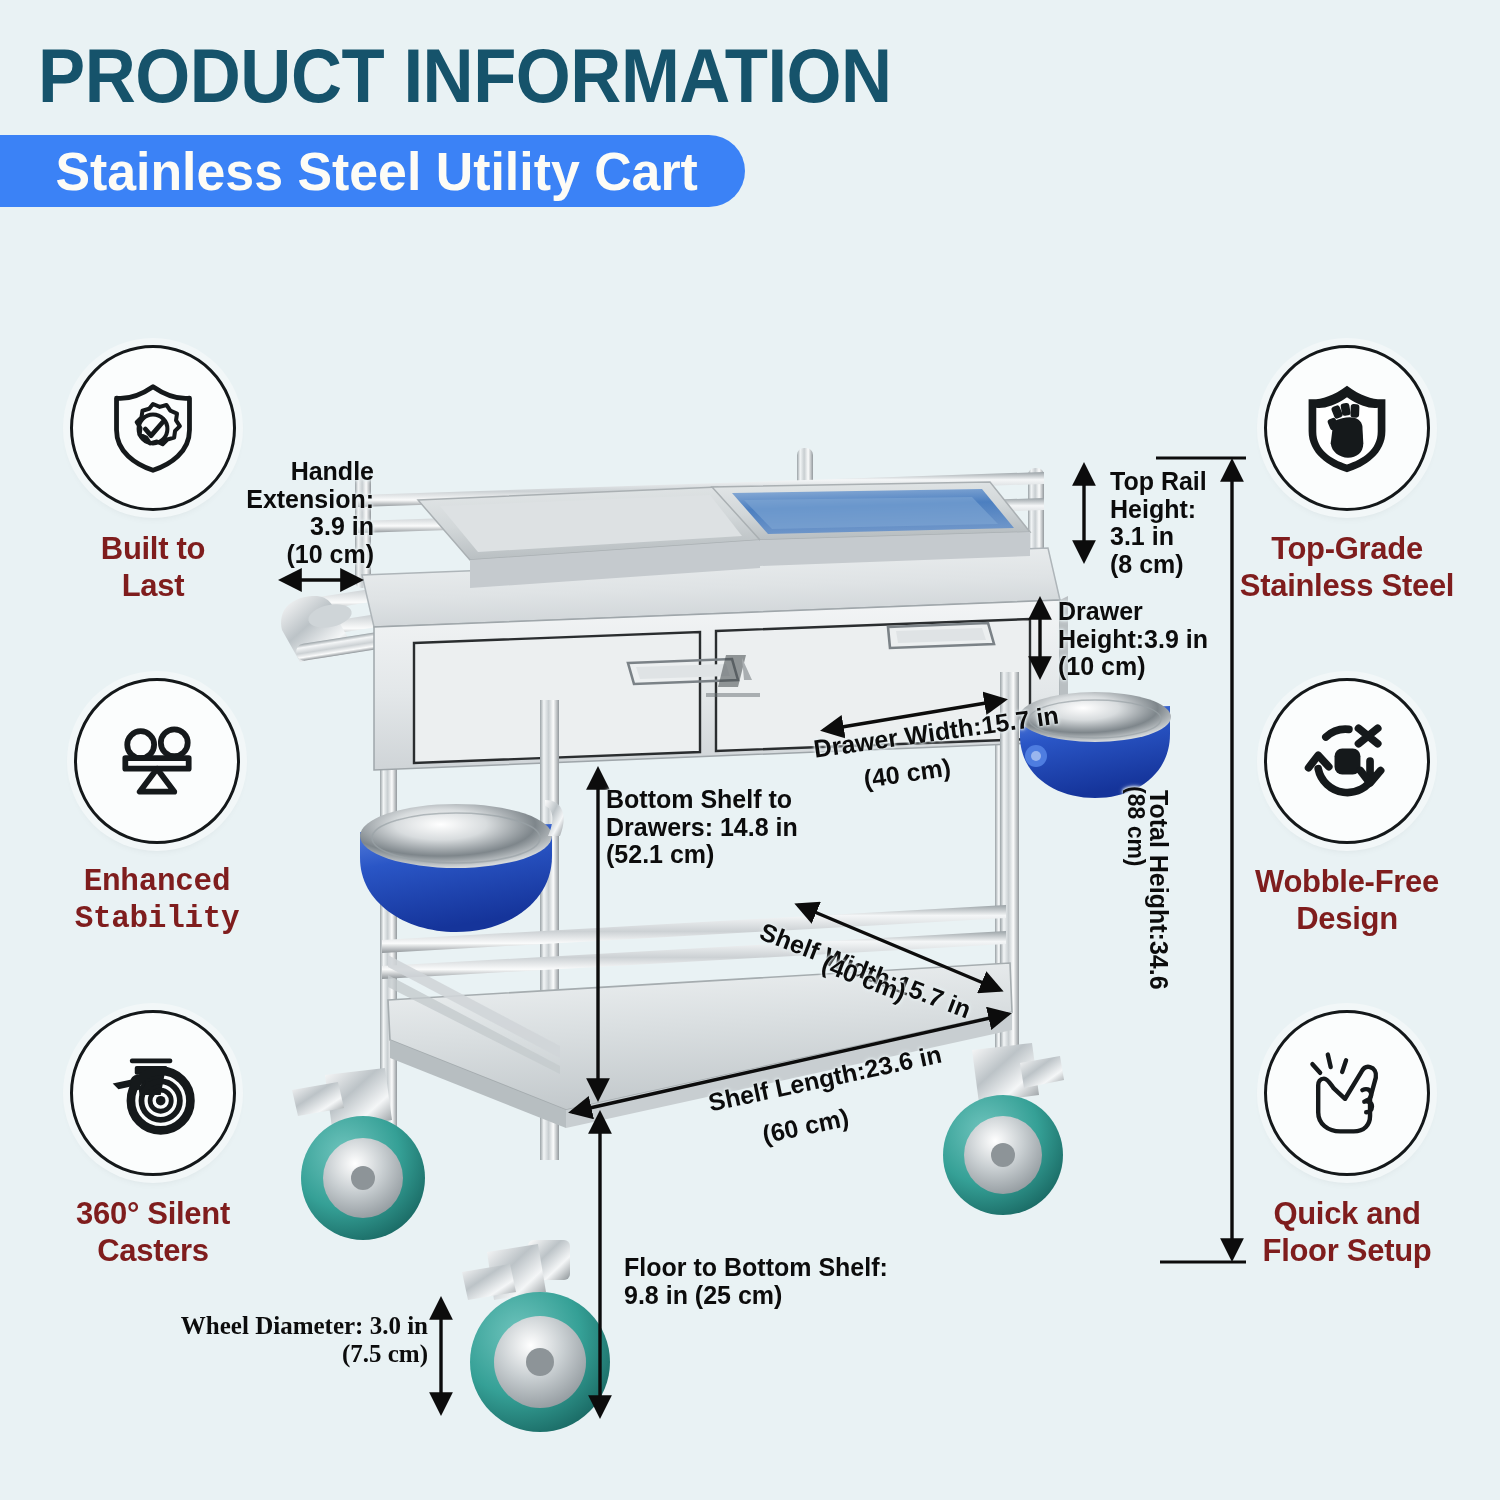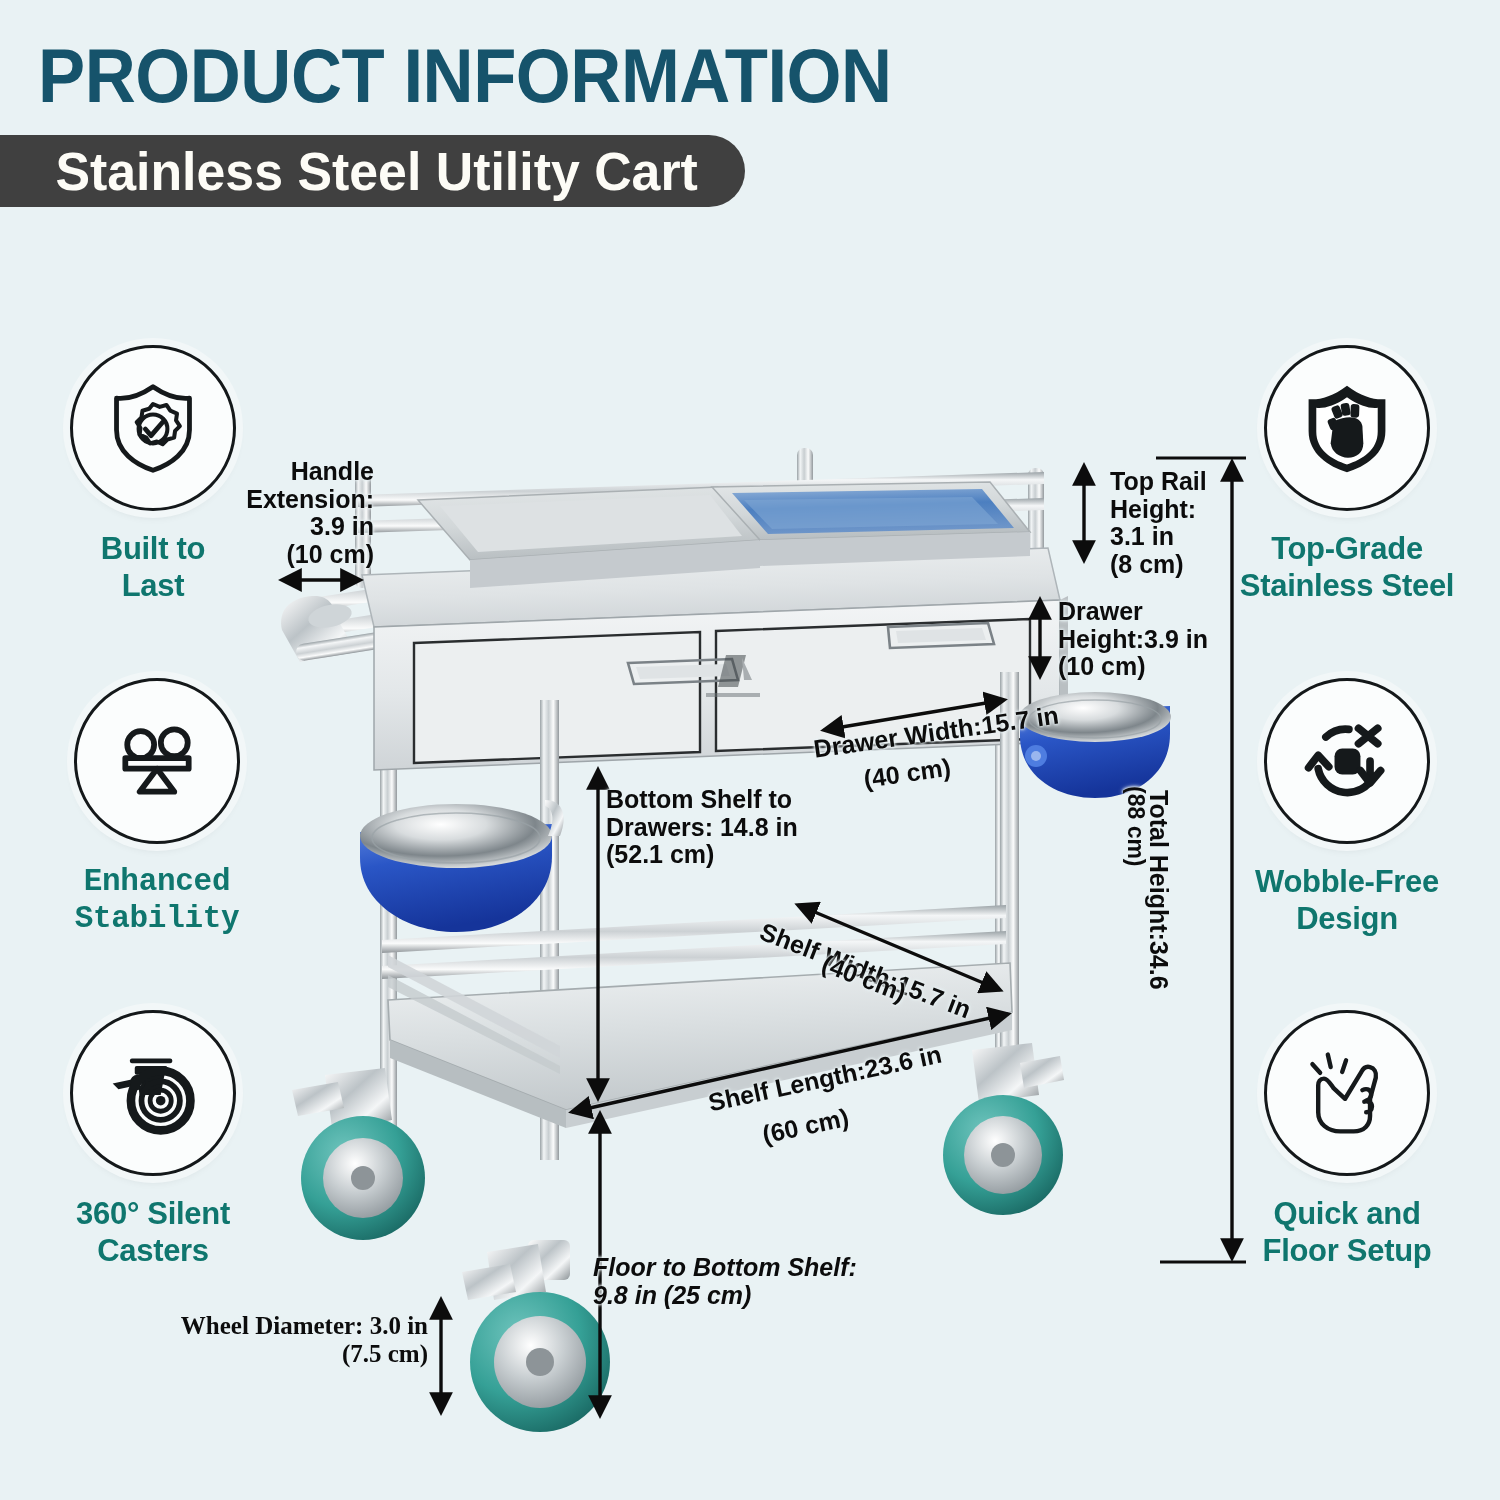--- a/index.html
+++ b/index.html
@@ -26,21 +26,21 @@
     font-family: "Liberation Sans Narrow", "Liberation Sans", sans-serif;
     transform: scaleX(0.93);
     transform-origin: left top;
     line-height: 1;
     white-space: nowrap;
   }
   .hdr-pill {
     position: absolute;
     left: 0px; top: 135px;
     height: 72px;
-    background: #404040;
+    background: #3b82f6;
     border-radius: 0 36px 36px 0;
     display: flex;
     align-items: center;
     padding: 0 34px 0 42px;
   }
   .hdr-sub {
     font-size: 54px;
     font-weight: 700;
     color: #fdfcf6;
     font-family: "Liberation Sans Narrow", "Liberation Sans", sans-serif;
@@ -66,21 +66,21 @@
     display: flex;
     align-items: center;
     justify-content: center;
   }
   .feature .circle svg { width: 96px; height: 96px; display:block; }
   .feature .flabel {
     margin-top: 20px;
     text-align: center;
     font-size: 31px;
     font-weight: 700;
-    color: #0f766e;
+    color: #7f1d1d;
     line-height: 1.18;
     letter-spacing: -0.3px;
     white-space: pre-line;
   }
 
   
   .dim {
     position: absolute;
     font-size: 25px;
     font-weight: 700;
@@ -458,19 +458,19 @@
 
   <div class="dim" style="left:766px; top:918px; transform:rotate(21deg); transform-origin:left top;">Shelf Width:15.7 in</div>
   <div class="dim" style="left:828px; top:950px; transform:rotate(21deg); transform-origin:left top;">(40 cm)</div>
 
   <div class="dim" style="left:706px; top:1090px; transform:rotate(-12deg); transform-origin:left top;">Shelf Length:23.6 in</div>
   <div class="dim" style="left:760px; top:1122px; transform:rotate(-12deg); transform-origin:left top;">(60 cm)</div>
 
   <div class="dim" style="left:1172px; top:790px; transform:rotate(90deg); transform-origin:left top;">Total Height:34.6</div>
   <div class="dim" style="left:1172px; top:786px; transform:rotate(90deg) translateY(24px); transform-origin:left top; font-size:23px;">(88 cm)</div>
 
-  <div class="dim" style="left:593px; top:1254px; width:270px;font-style:italic;">Floor to Bottom Shelf:
+  <div class="dim" style="left:624px; top:1254px; width:270px;">Floor to Bottom Shelf:
 9.8 in (25 cm)</div>
 
   <div class="dim right" style="left:178px; top:1312px; width:250px;">Wheel Diameter: 3.0 in
 (7.5 cm)</div>
 
 </div>
 
 </body></html>

